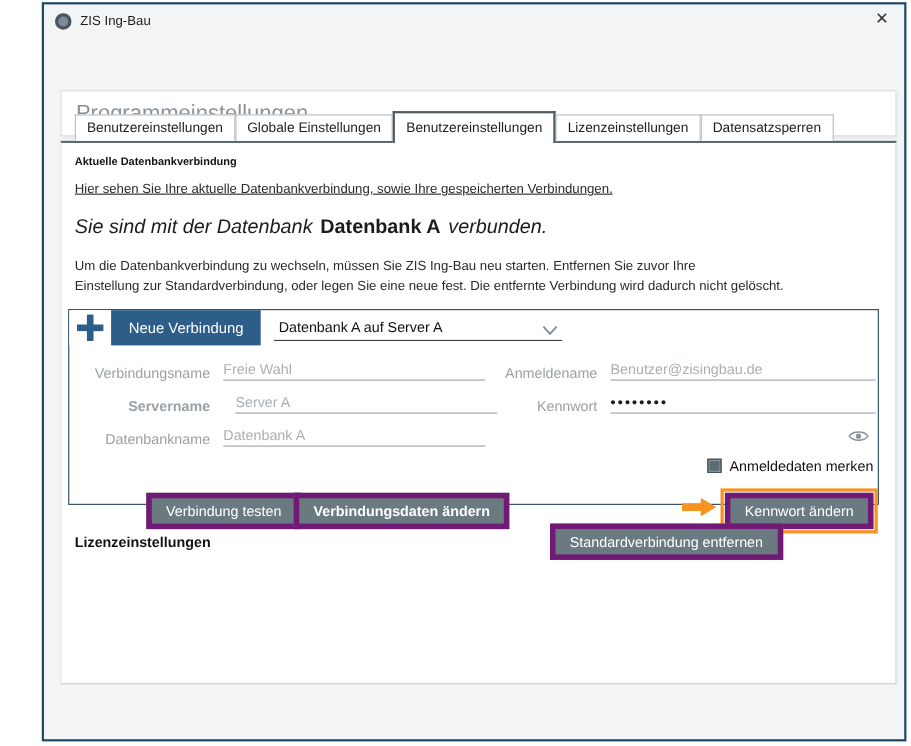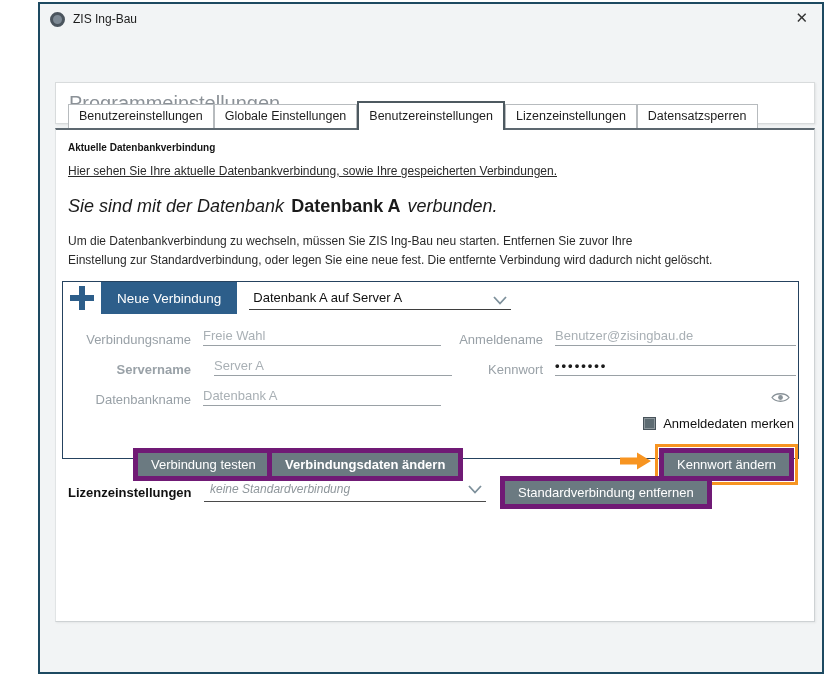--- a/index.html
+++ b/index.html
@@ -163,26 +163,18 @@
       <button class="btn btn-change">Verbindungsdaten ändern</button>
       <span class="arrow-ico">
         <svg width="32" height="18" viewBox="0 0 32 18">
             <polygon points="0,5.5 17,5.5 17,0.5 31,9 17,17.5 17,12.5 0,12.5" fill="#f79421"></polygon>
           </svg>
       </span>
       <button class="btn btn-pass">Kennwort ändern</button>
     </div>
 
     <div class="std-label">Lizenzeinstellungen</div>
-    <div class="std-select">
-      <span>keine Standardverbindung</span>
-      <span class="chev">
-        <svg width="14" height="9" viewBox="0 0 14 9">
-            <polyline points="1,1 7,7.5 13,1" fill="none" stroke="#7d909b" stroke-width="1.8"></polyline>
-          </svg>
-      </span>
-    </div>
     <button class="btn btn-std">Standardverbindung entfernen</button>
 
   </div>
 
 
 </div>
 
 </body></html>

